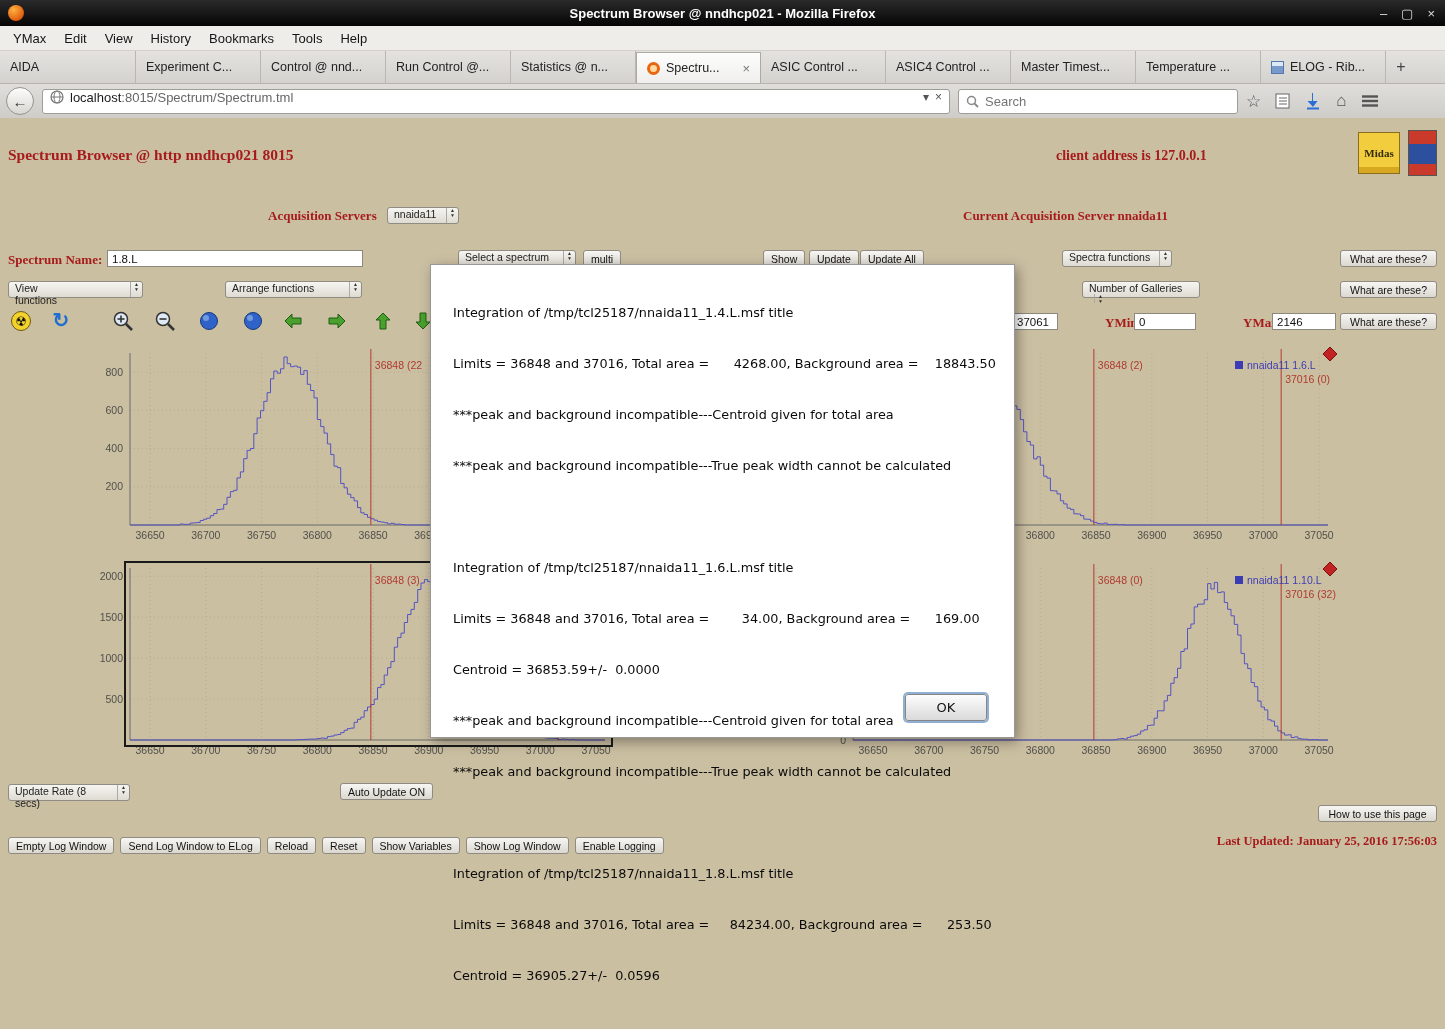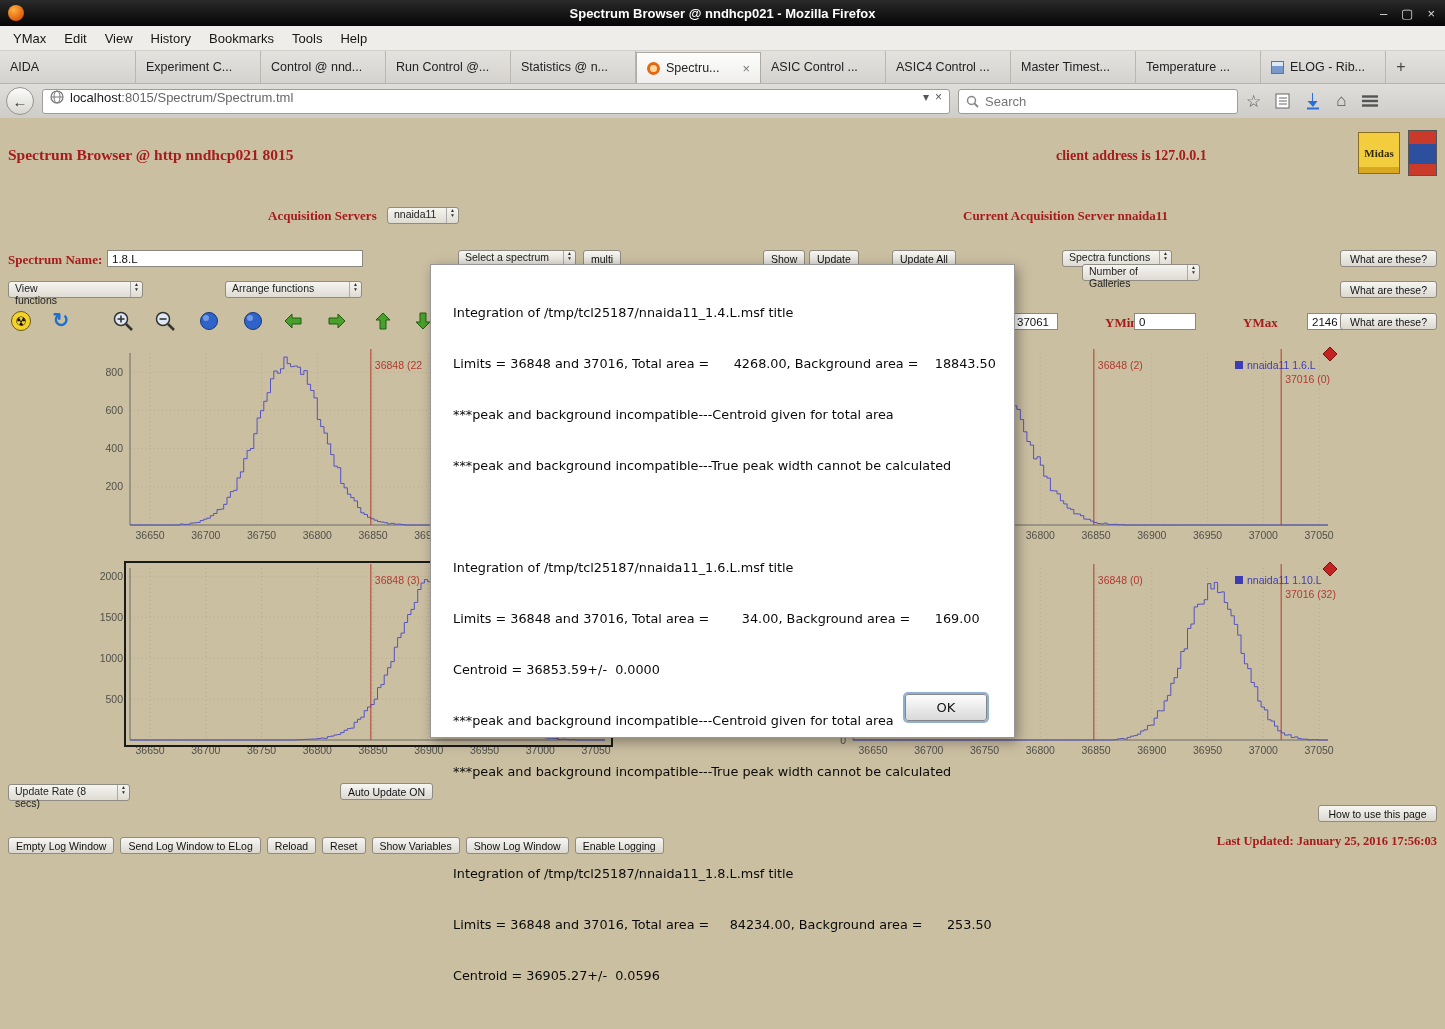--- a/index.html
+++ b/index.html
@@ -231,21 +231,21 @@
     <div class="dd" style="left:458px;top:132px;width:118px;">
       <span>Select a spectrum</span>
       <span class="arrs">
           <i>▲</i>
           <i>▼</i>
         </span>
     </div>
     <button class="btn" style="left:583px;top:132px;">multi</button>
     <button class="btn" style="left:763px;top:132px;">Show</button>
     <button class="btn" style="left:809px;top:132px;">Update</button>
-    <button class="btn" style="left:860px;top:132px;margin-left:32px;">Update All</button>
+    <button class="btn" style="left:860px;top:132px;">Update All</button>
     <div class="dd" style="left:1062px;top:132px;width:110px;">
       <span>Spectra functions</span>
       <span class="arrs">
           <i>▲</i>
           <i>▼</i>
         </span>
     </div>
     <button class="btn" style="left:1340px;top:132px;width:97px;">What are these?</button>
 
     <div class="dd" style="left:8px;top:163px;width:135px;gap:48px;">
@@ -255,21 +255,21 @@
           <i>▼</i>
         </span>
     </div>
     <div class="dd" style="left:225px;top:163px;width:137px;">
       <span>Arrange functions</span>
       <span class="arrs">
           <i>▲</i>
           <i>▼</i>
         </span>
     </div>
-    <div class="dd" style="left:1082px;top:146px;width:118px;">
+    <div class="dd" style="left:1082px;top:163px;width:118px;flex-direction:column;">
       <span>Number of Galleries</span>
       <span class="arrs">
           <i>▲</i>
           <i>▼</i>
         </span>
     </div>
     <button class="btn" style="left:1340px;top:163px;width:97px;">What are these?</button>
 
     <span class="ticon" style="left:10px;top:192px;">
       <svg width="22" height="22">
@@ -322,21 +322,21 @@
     </span>
     <span class="ticon" style="left:412px;top:192px;">
       <svg width="22" height="22">
           <path d="M8 3 V12 H4 L11 19 L18 12 H14 V3 Z" fill="#4aa02c" stroke="#1e5c12"></path>
         </svg>
     </span>
     <input class="tin" style="left: 1012px; top: 195px; width: 46px;" value="37061">
     <div class="lbl" style="left:1105px;top:197px;">YMin</div>
     <input class="tin" style="left: 1134px; top: 195px; width: 62px;" value="0">
     <div class="lbl" style="left:1243px;top:197px;">YMax</div>
-    <input class="tin" style="left: 1272px; top: 195px; width: 64px; margin-left: 35px;" value="2146">
+    <input class="tin" style="left: 1272px; top: 195px; width: 64px;" value="2146">
     <button class="btn" style="left:1340px;top:195px;width:97px;">What are these?</button>
 
     <div class="chart-cell cc0"><svg width="715" height="212">
           <line x1="145.07042253521126" y1="10" x2="145.07042253521126" y2="182" stroke="#b7ab8e" stroke-dasharray="1,3"></line>
           <text x="145.07042253521126" y="196" text-anchor="middle" fill="#50504a" font-size="10.5">36650</text>
           <line x1="200.82159624413146" y1="10" x2="200.82159624413146" y2="182" stroke="#b7ab8e" stroke-dasharray="1,3"></line>
           <text x="200.82159624413146" y="196" text-anchor="middle" fill="#50504a" font-size="10.5">36700</text>
           <line x1="256.57276995305165" y1="10" x2="256.57276995305165" y2="182" stroke="#b7ab8e" stroke-dasharray="1,3"></line>
           <text x="256.57276995305165" y="196" text-anchor="middle" fill="#50504a" font-size="10.5">36750</text>
           <line x1="312.32394366197184" y1="10" x2="312.32394366197184" y2="182" stroke="#b7ab8e" stroke-dasharray="1,3"></line>

